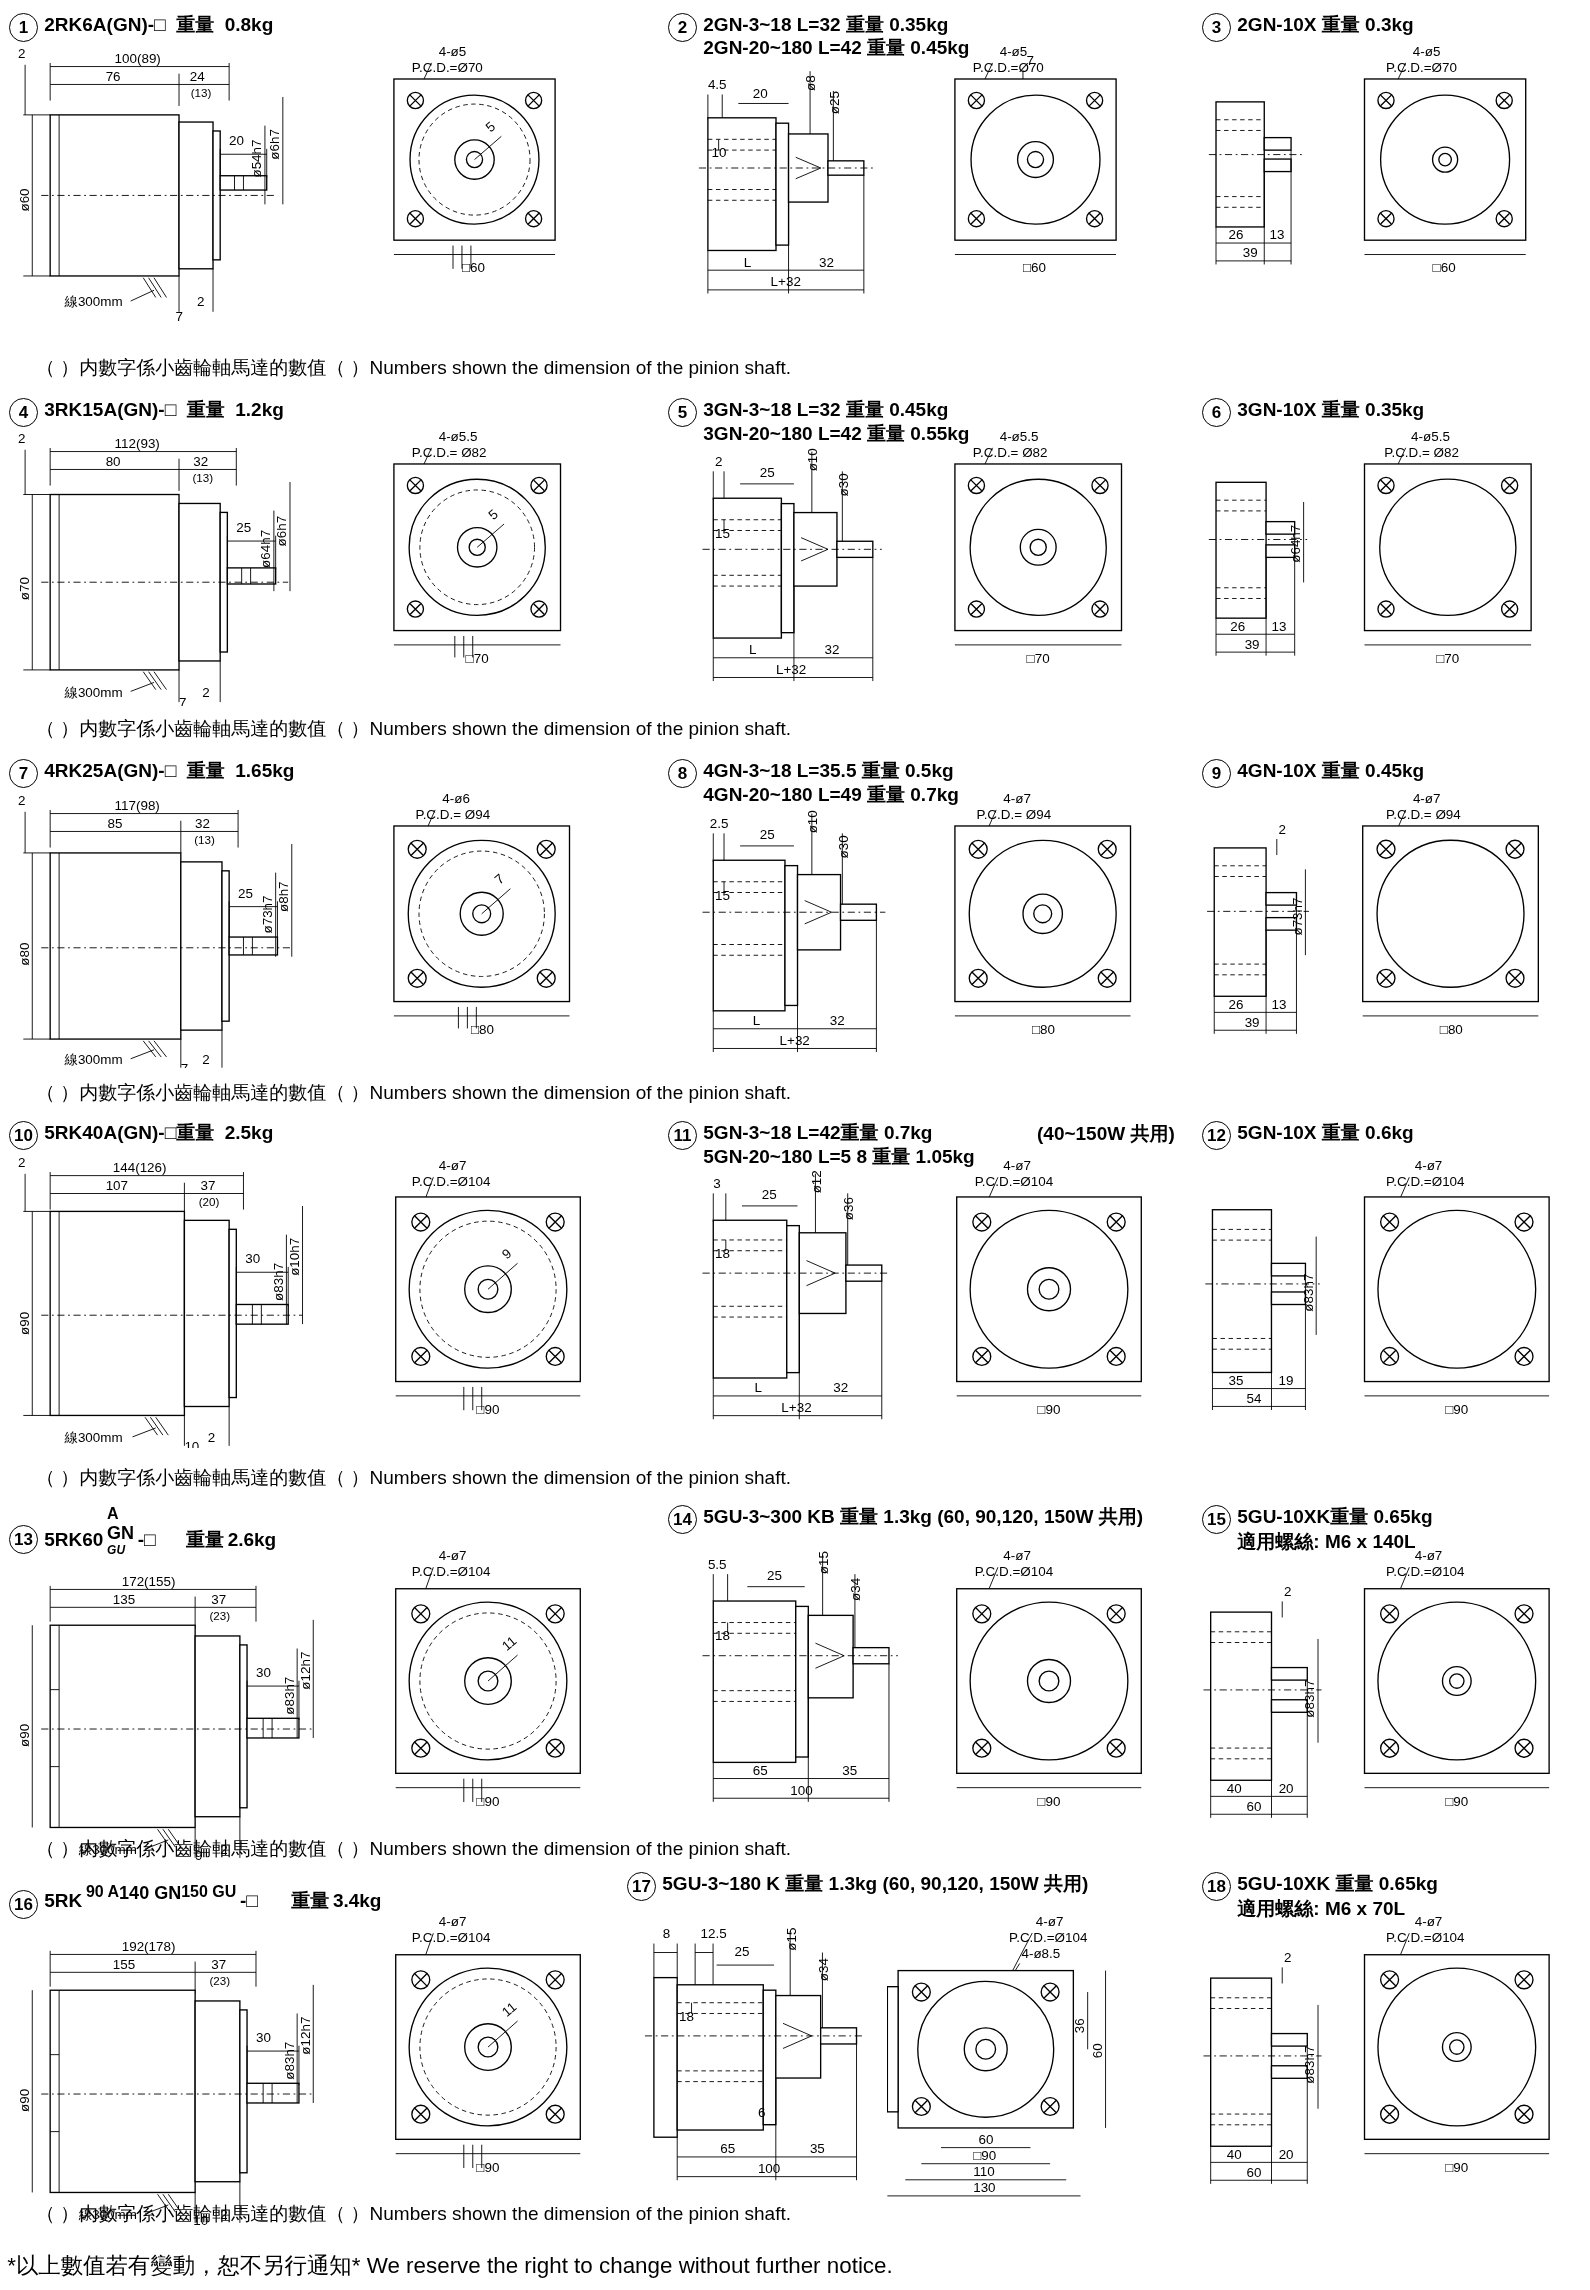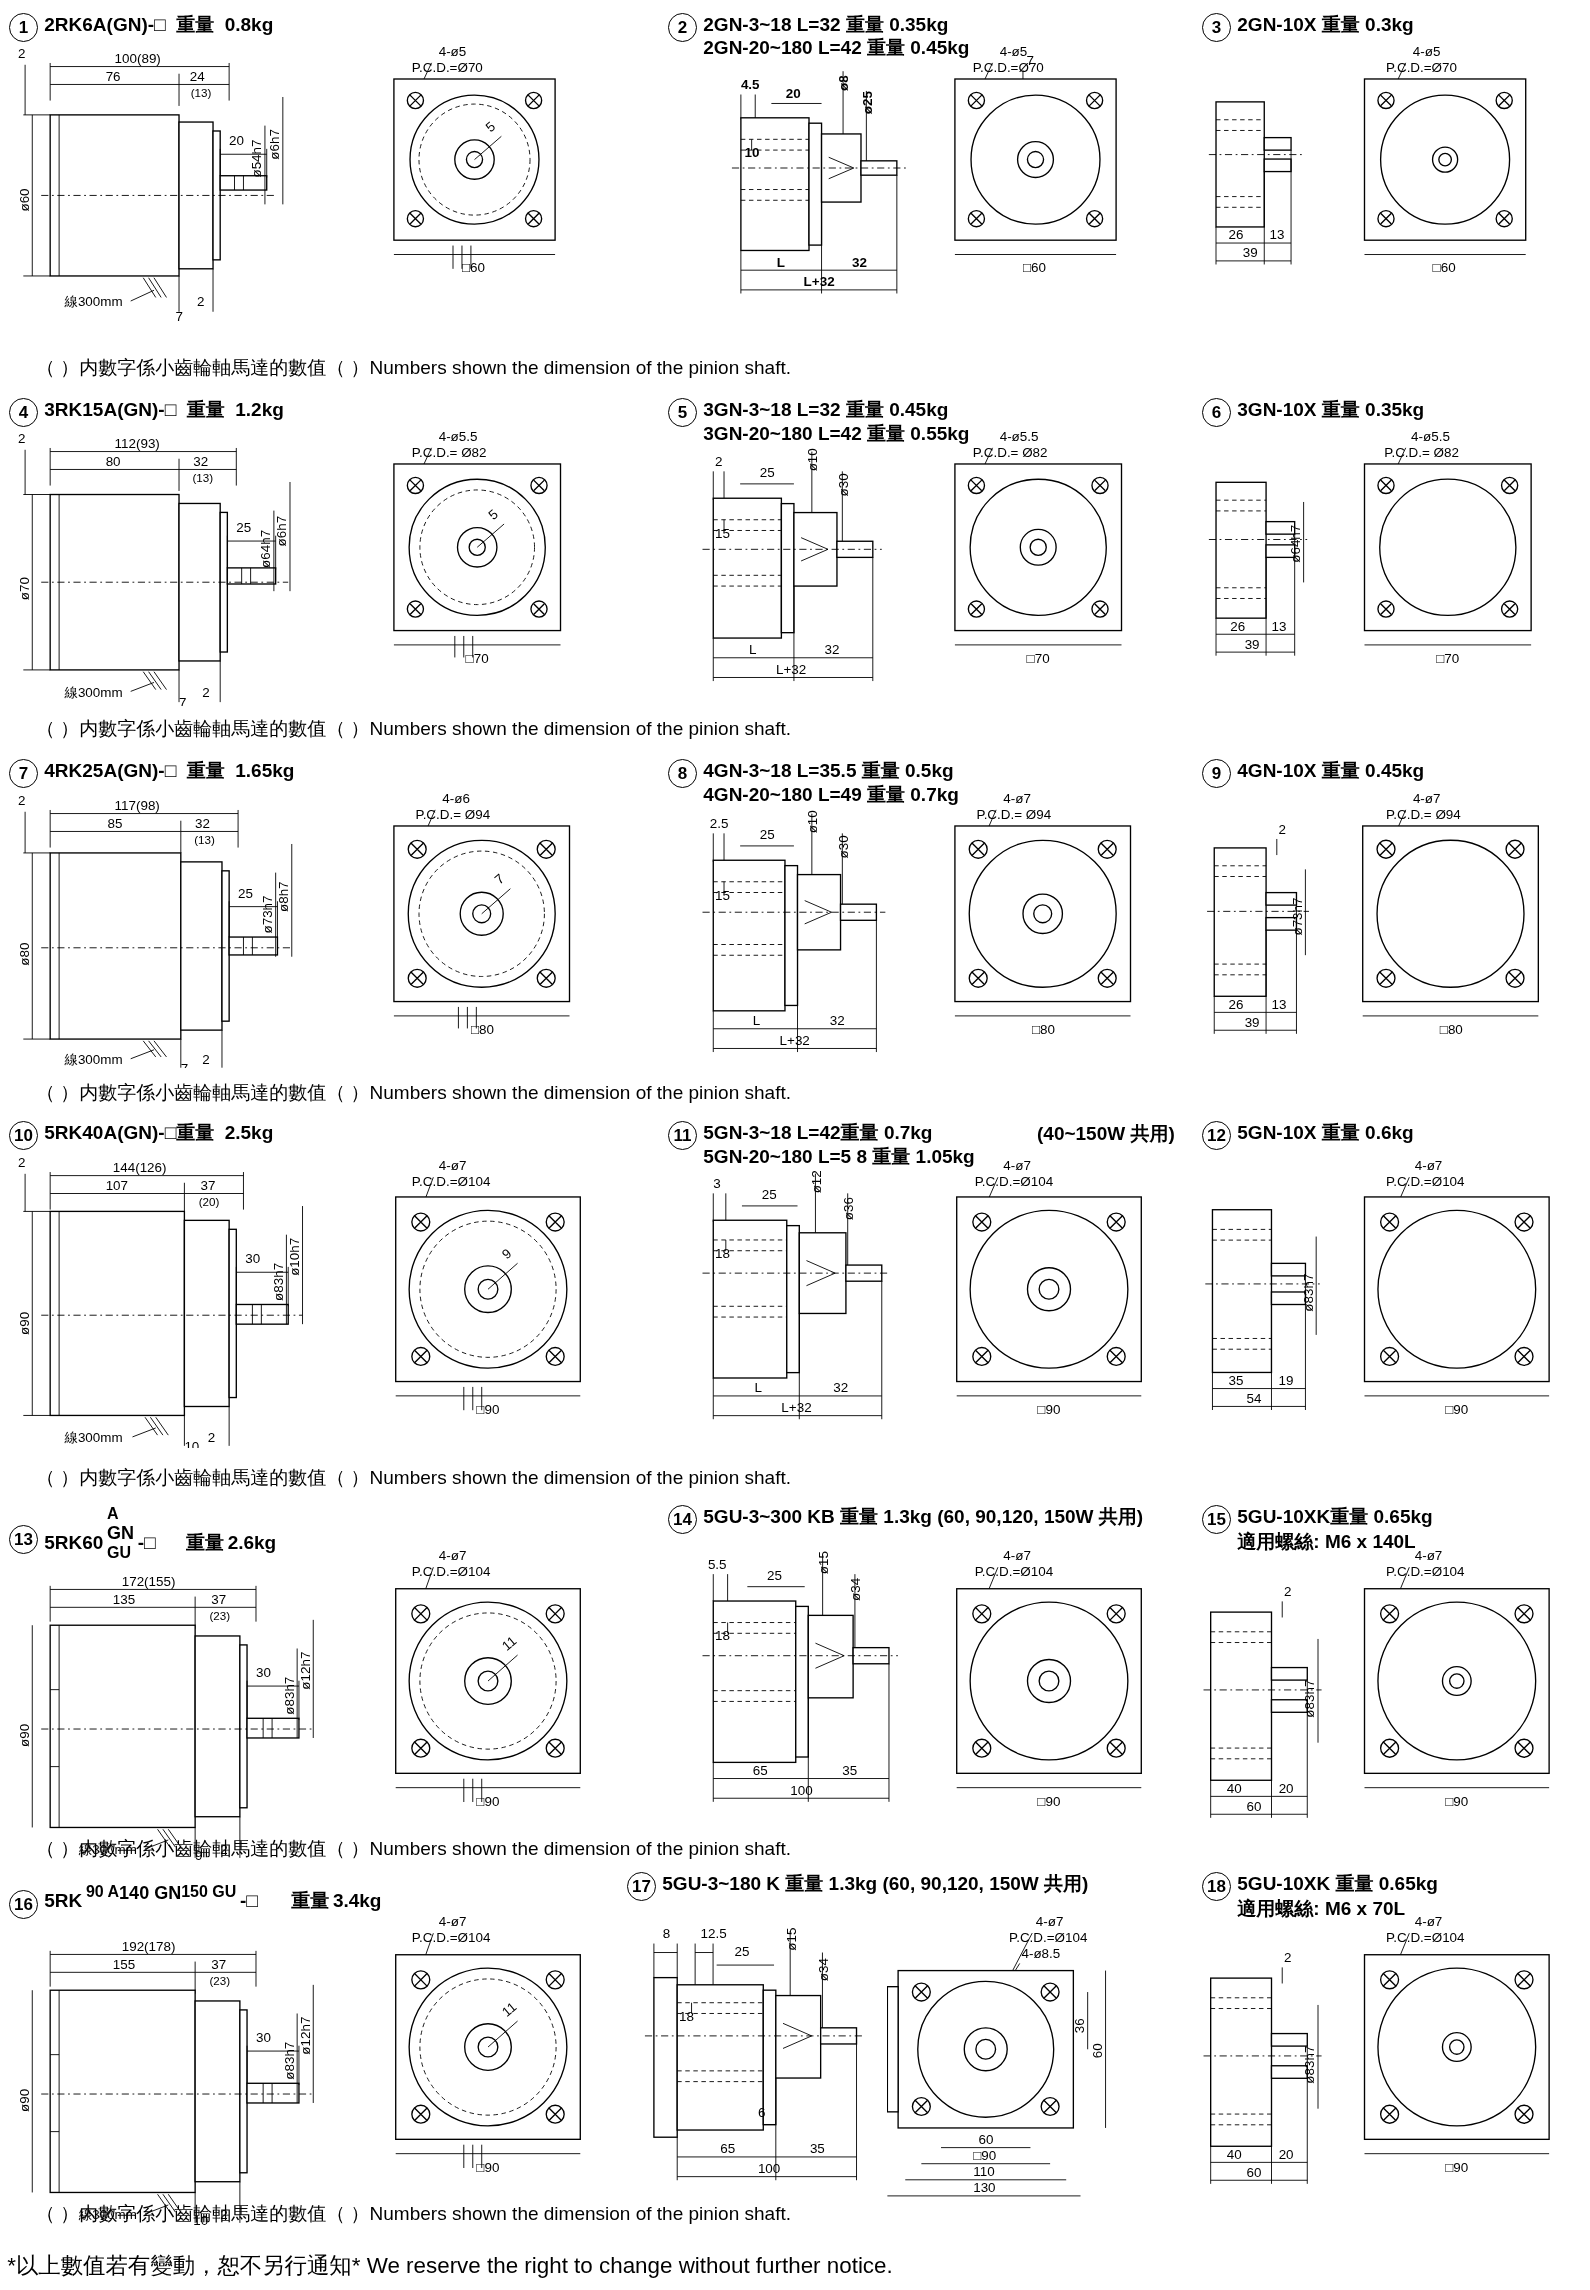--- a/index.html
+++ b/index.html
@@ -117,21 +117,21 @@
 </div>
 
 <div class="cell hdr" style="left:668px;top:12.5px;">
   <span class="circnum">2</span>
   <span class="labels">
     <span class="txt bold">2GN-3~18  L=32  重量 0.35kg</span>
     <span class="txt bold">2GN-20~180  L=42  重量 0.45kg</span>
   </span>
 </div>
 
-<div class="cell" style="left:714px;top:64px;font-weight:bold;">
+<div class="cell" style="left:681px;top:64px;">
 <svg width="242" height="260" viewBox="0 0 270 290">
   <text class="dim" x="30" y="28">4.5</text>
   <line class="ln thin" x1="30" y1="34" x2="30" y2="62"></line>
   <line class="ln thin" x1="46" y1="34" x2="46" y2="62"></line>
   <text class="dim" x="80" y="38">20</text>
   <line class="ln thin" x1="64" y1="44" x2="120" y2="44"></line>
   <text class="dim" x="150" y="30" transform="rotate(-90 150,30)">ø8</text>
   <line class="ln thin" x1="144" y1="8" x2="144" y2="80"></line>
   <text class="dim" x="176" y="56" transform="rotate(-90 176,56)">ø25</text>
   <line class="ln thin" x1="170" y1="30" x2="170" y2="110"></line>
@@ -861,21 +861,21 @@
 <div class="cell note" style="left:36px;top:1465px;">（ ）内數字係小齒輪軸馬達的數值（ ）Numbers shown the dimension of the pinion shaft.</div>
 
 <div class="cell" style="left:9px;top:1505px;">
   <div style="display:flex;align-items:flex-start;gap:6.3px;">
     <span class="circnum" style="margin-top:19.7px;">13</span>
     <div style="display:flex;align-items:center;gap:3.6px;">
       <span class="txt bold" style="margin-top:18px;">5RK60</span>
       <span style="display:flex;flex-direction:column;line-height:1.15;">
         <span class="txt bold" style="font-size:16px;">A</span>
         <span class="txt bold" style="font-size:18px;">GN</span>
-        <span class="txt bold" style="font-size:16px;">GU</span>
+        <span class="txt bold" style="font-size:12px;font-style:italic;">GU</span>
       </span>
       <span class="txt bold" style="margin-top:18px;">-□</span>
       <span class="txt bold" style="margin-top:18px;margin-left:27px;">重量</span>
       <span class="txt bold" style="margin-top:18px;">2.6kg</span>
     </div>
   </div>
 </div>
 
 <div class="cell" style="left:9px;top:1573px;">
 <svg width="349" height="287" viewBox="0 0 390 320">

